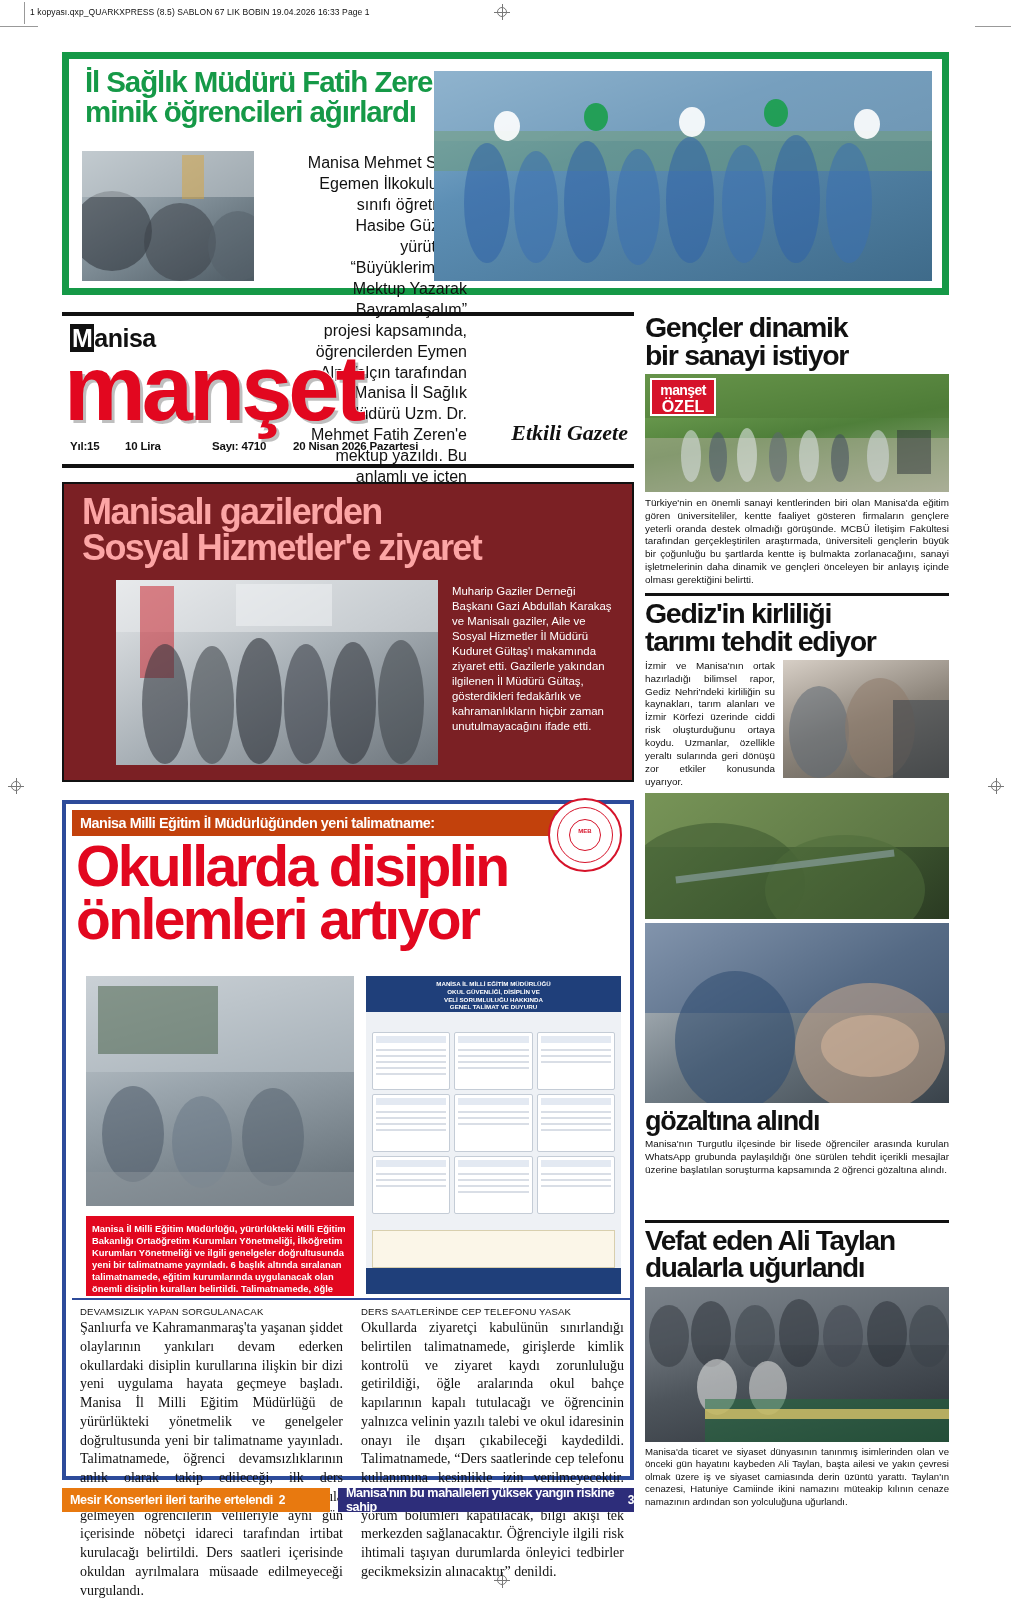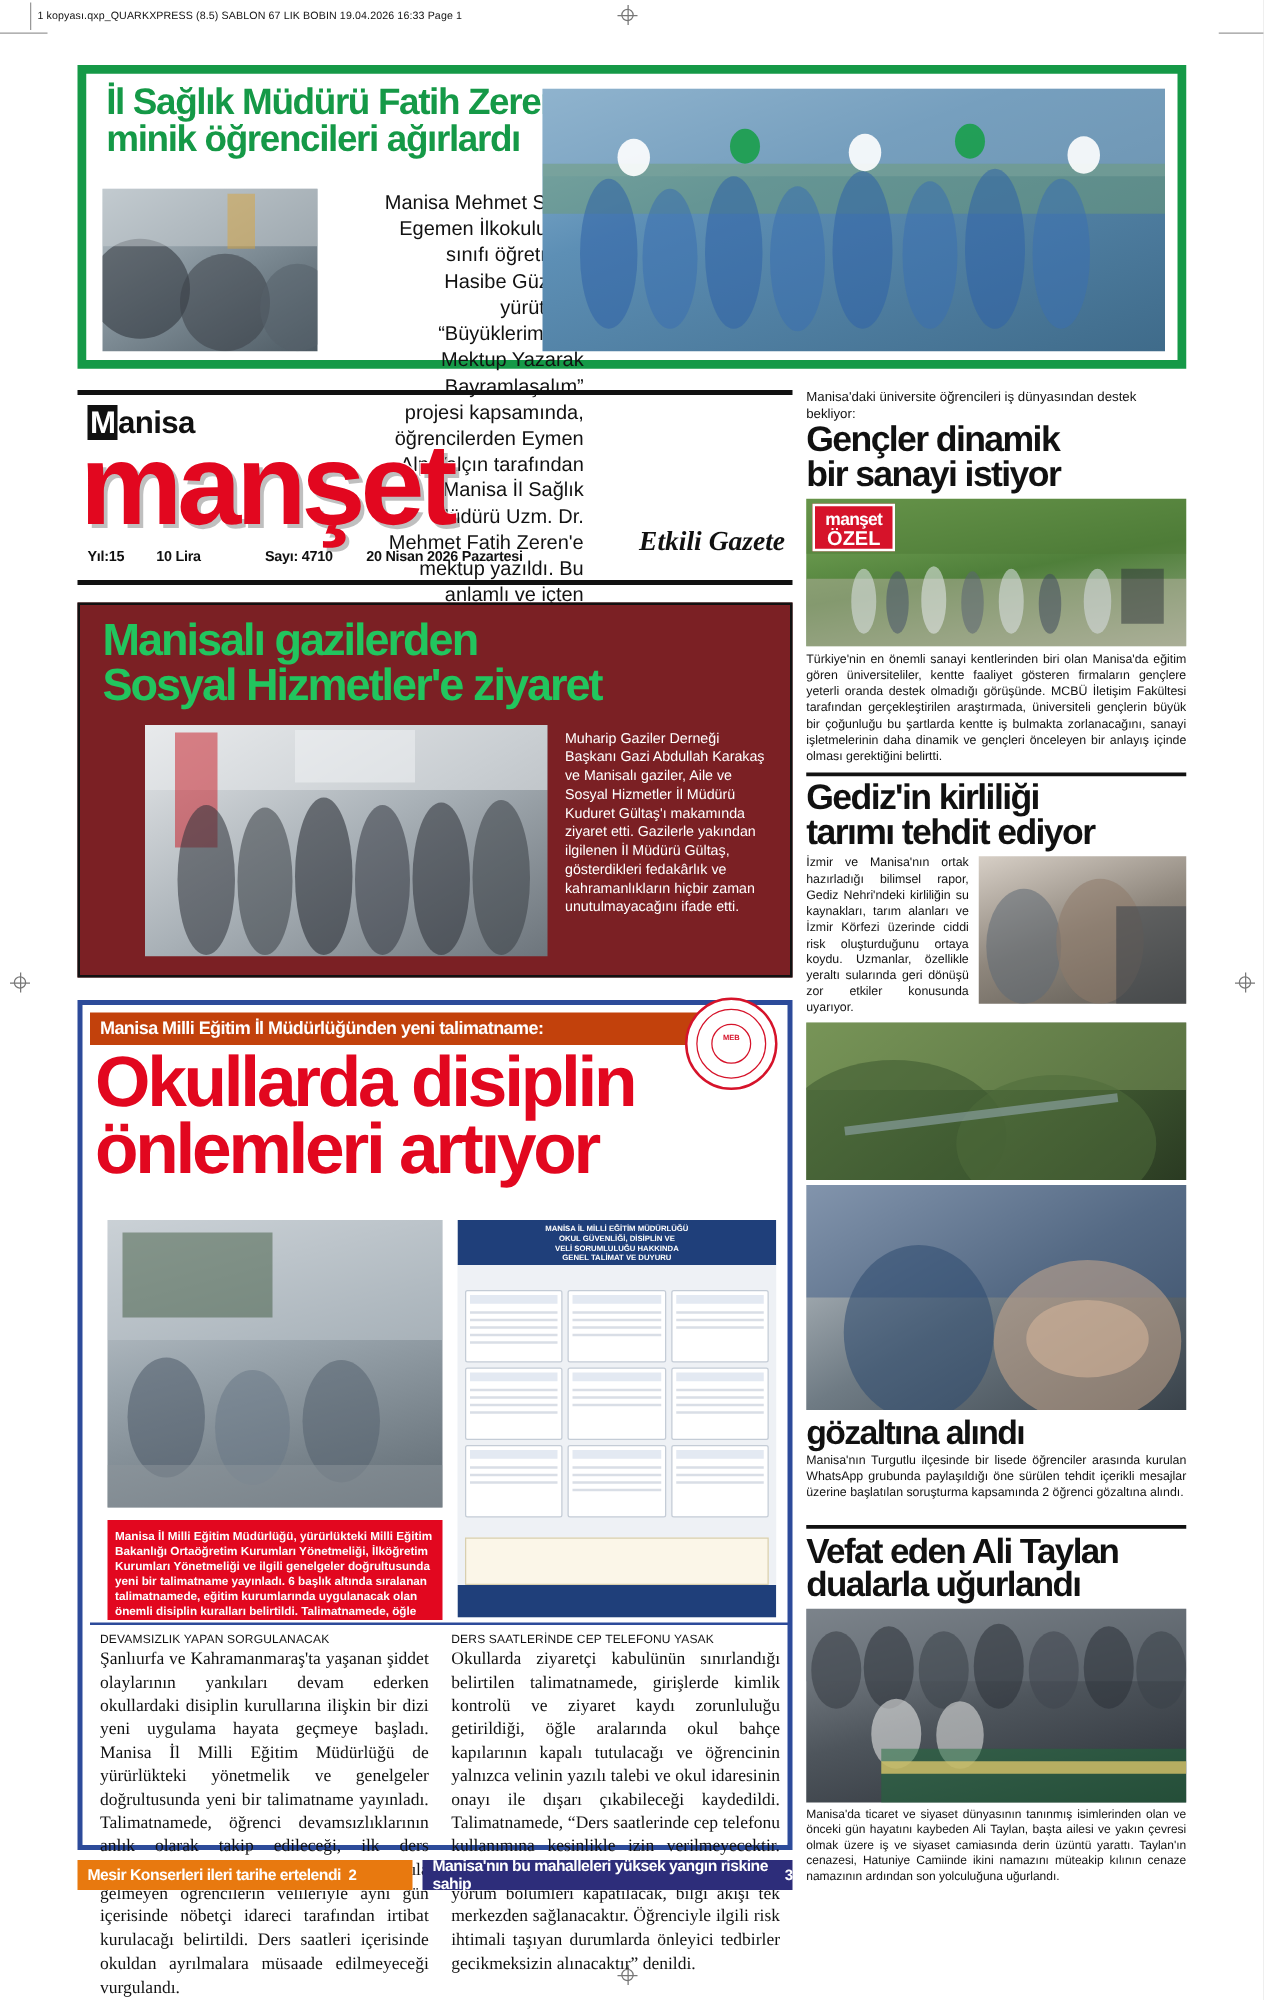--- a/index.html
+++ b/index.html
@@ -90,21 +90,21 @@
   }
   .ozel .o1{font-size:14px;letter-spacing:-.6px;display:block;}
   .ozel .o2{font-size:16px;letter-spacing:0;display:block;margin-top:2px;}
 
   
   .gazi{
     position:absolute;left:62px;top:482px;width:572px;height:300px;background:#7b2024;
     border:2px solid #111;
   }
   .gazi-head{
-    position:absolute;left:18px;top:10px;width:540px;color:#22c55e;font-weight:bold;
+    position:absolute;left:18px;top:10px;width:540px;color:#fca5a5;font-weight:bold;
     font-size:36px;line-height:1.0;letter-spacing:-1.6px;
   }
   .gazi-head span{display:block;}
   .gazi-img{left:52px;top:96px;width:322px;height:185px;}
   .gazi-body{
     position:absolute;left:388px;top:100px;width:165px;color:#fff;font-size:11.4px;
     line-height:1.32;
   }
 
   
@@ -252,21 +252,20 @@
       <span class="mm2">10 Lira</span>
       <span class="mm3">Sayı: 4710</span>
       <span>20 Nisan 2026 Pazartesi</span>
     </div>
     <div class="mast-rule-bot"></div>
   </div>
 
   <div class="rail">
 
     <div>
-      <div class="kicker">Manisa'daki üniversite öğrencileri iş dünyasından destek bekliyor:</div>
       <div class="rail-head">
         <div>Gençler dinamik</div>
         <div>bir sanayi istiyor</div>
       </div>
       <div class="rail-imgwrap img pm-campus">
         <div class="strip" style="left:0;top:0;width:100%;height:44px;background:#4d7a36;"></div>
         <div class="strip" style="left:0;top:64px;width:100%;height:54px;background:#b9b4a4;"></div>
         <div class="blob" style="left:36px;top:56px;width:20px;height:52px;background:#dfe4e8;"></div>
         <div class="blob" style="left:64px;top:58px;width:18px;height:50px;background:#47536a;"></div>
         <div class="blob" style="left:92px;top:54px;width:20px;height:54px;background:#e8ebee;"></div>

